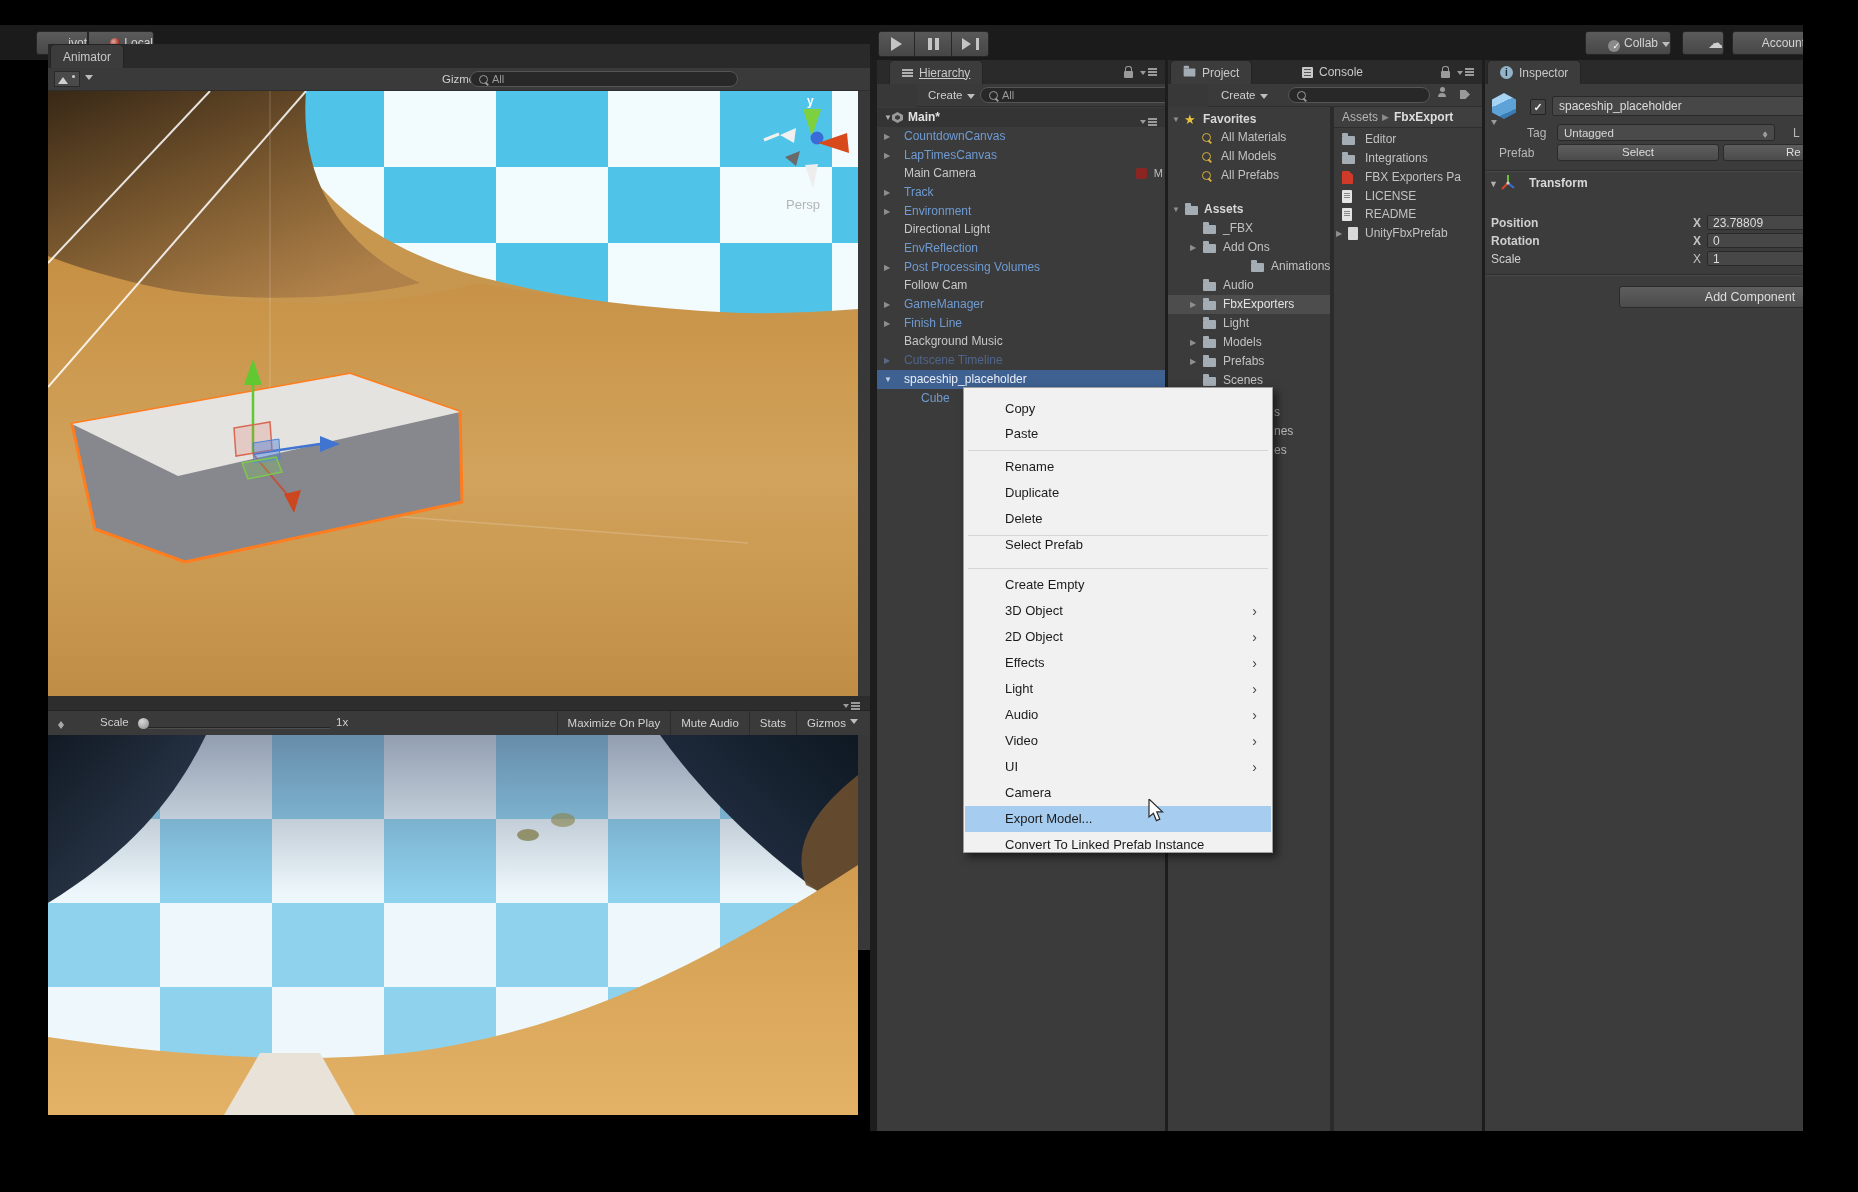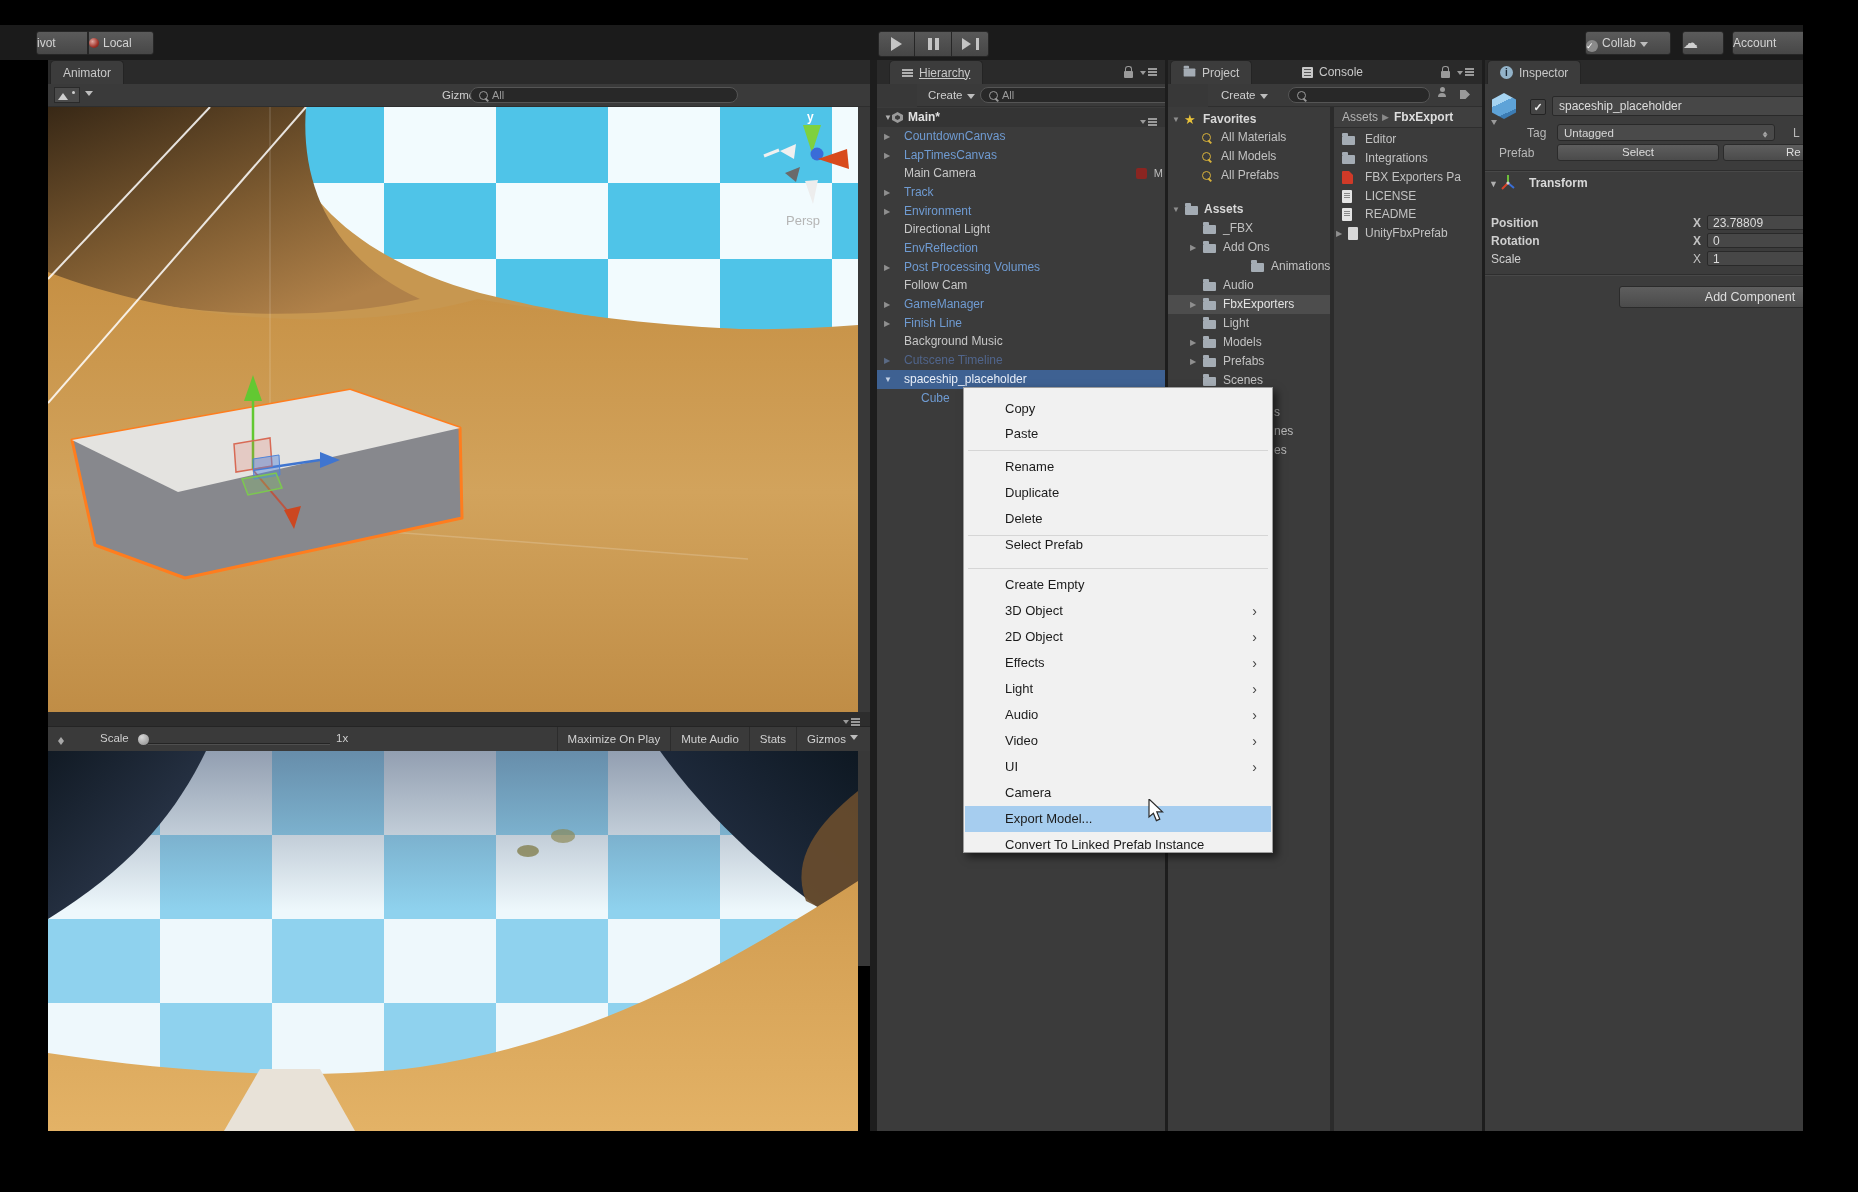--- a/index.html
+++ b/index.html
@@ -2,21 +2,21 @@
 <html><head>
 <meta charset="utf-8">
 <style>
   html,body{margin:0;padding:0;background:#000;}
   #stage{position:relative;width:1858px;height:1192px;background:#000;overflow:hidden;
          font-family:"Liberation Sans",sans-serif;-webkit-font-smoothing:antialiased;}
   .abs{position:absolute;}
   
   #top-toolbar{left:0;top:25px;width:1858px;height:35px;background:#1b1b1b;}
   .tbtn{position:absolute;top:6px;height:24px;background:linear-gradient(#5b5b5b,#474747);
-        border:1px solid #262626;color:#d2d2d2;font-size:12px;line-height:22px;text-align:left;
+        border:1px solid #262626;color:#d2d2d2;font-size:12px;line-height:22px;text-align:right;
         box-sizing:border-box;}
   #btn-pivot{left:36px;width:52px;border-radius:3px 0 0 3px;}
   #btn-local{left:88px;width:66px;border-radius:0 3px 3px 0;}
   .globe{display:inline-block;width:10px;height:10px;border-radius:50%;
          background:radial-gradient(circle at 35% 35%,#e0a7a0,#a03228 60%,#5e1812);vertical-align:-1px;margin-right:4px;}
   #play-group{left:878px;top:6px;position:absolute;display:flex;}
   .pbtn{width:37px;height:26px;background:linear-gradient(#585858,#464646);border:1px solid #262626;
         border-left-width:0;display:flex;align-items:center;justify-content:center;box-sizing:border-box;}
   .pbtn:first-child{border-left-width:1px;border-radius:3px 0 0 3px;}
   .pbtn:last-child{border-radius:0 3px 3px 0;}
@@ -53,21 +53,21 @@
   .search-txt{font-size:11px;color:#9a9a9a;}
   .icon-lines{width:11px;height:2px;background:#b0b0b0;box-shadow:0 3px 0 #b0b0b0,0 6px 0 #b0b0b0;margin-top:-6px;}
   .icon-folder{width:13px;height:9px;background:#a4acb4;border-radius:1px;position:relative;display:inline-block;}
   .icon-folder::before{content:"";position:absolute;top:-3px;left:0;width:6px;height:3px;background:#a4acb4;border-radius:1px 1px 0 0;}
   .icon-console{width:11px;height:11px;background:#c8c8c8;border-radius:1px;position:relative;}
   .icon-console::after{content:"";position:absolute;left:2px;top:2px;width:7px;height:1px;background:#555;
       box-shadow:0 3px 0 #555,0 6px 0 #555;}
   .icon-info{width:13px;height:13px;border-radius:50%;background:#93b3c9;color:#1d2b38;font-weight:bold;
              font-size:10px;line-height:13px;text-align:center;}
   
-  #left-panel{left:48px;top:60px;width:822px;height:906px;}
+  #left-panel{left:48px;top:44px;width:822px;height:906px;}
   #scene-toolbar{position:absolute;left:0;top:24px;right:0;height:23px;background:#3a3a3a;border-bottom:1px solid #2e2e2e;box-sizing:border-box;}
   .img-btn{position:absolute;left:6px;top:3px;width:26px;height:16px;background:#4a4a4a;border:1px solid #2a2a2a;
            box-sizing:border-box;overflow:hidden;}
   .img-btn::before{content:"";position:absolute;left:3px;bottom:2px;width:0;height:0;
       border:5px solid transparent;border-bottom:7px solid #cfcfcf;}
   .img-btn::after{content:"";position:absolute;right:4px;top:3px;width:3px;height:3px;border-radius:50%;background:#cfcfcf;}
   .mini-dd{position:absolute;left:34px;top:3px;width:14px;height:16px;display:flex;align-items:center;justify-content:center;}
   #scene-view{position:absolute;left:0;top:47px;width:810px;height:605px;overflow:hidden;background:#c79750;}
   #scene-view svg{display:block;}
   #view-strip{position:absolute;left:0;top:652px;right:0;height:14px;background:#2d2d2d;}

